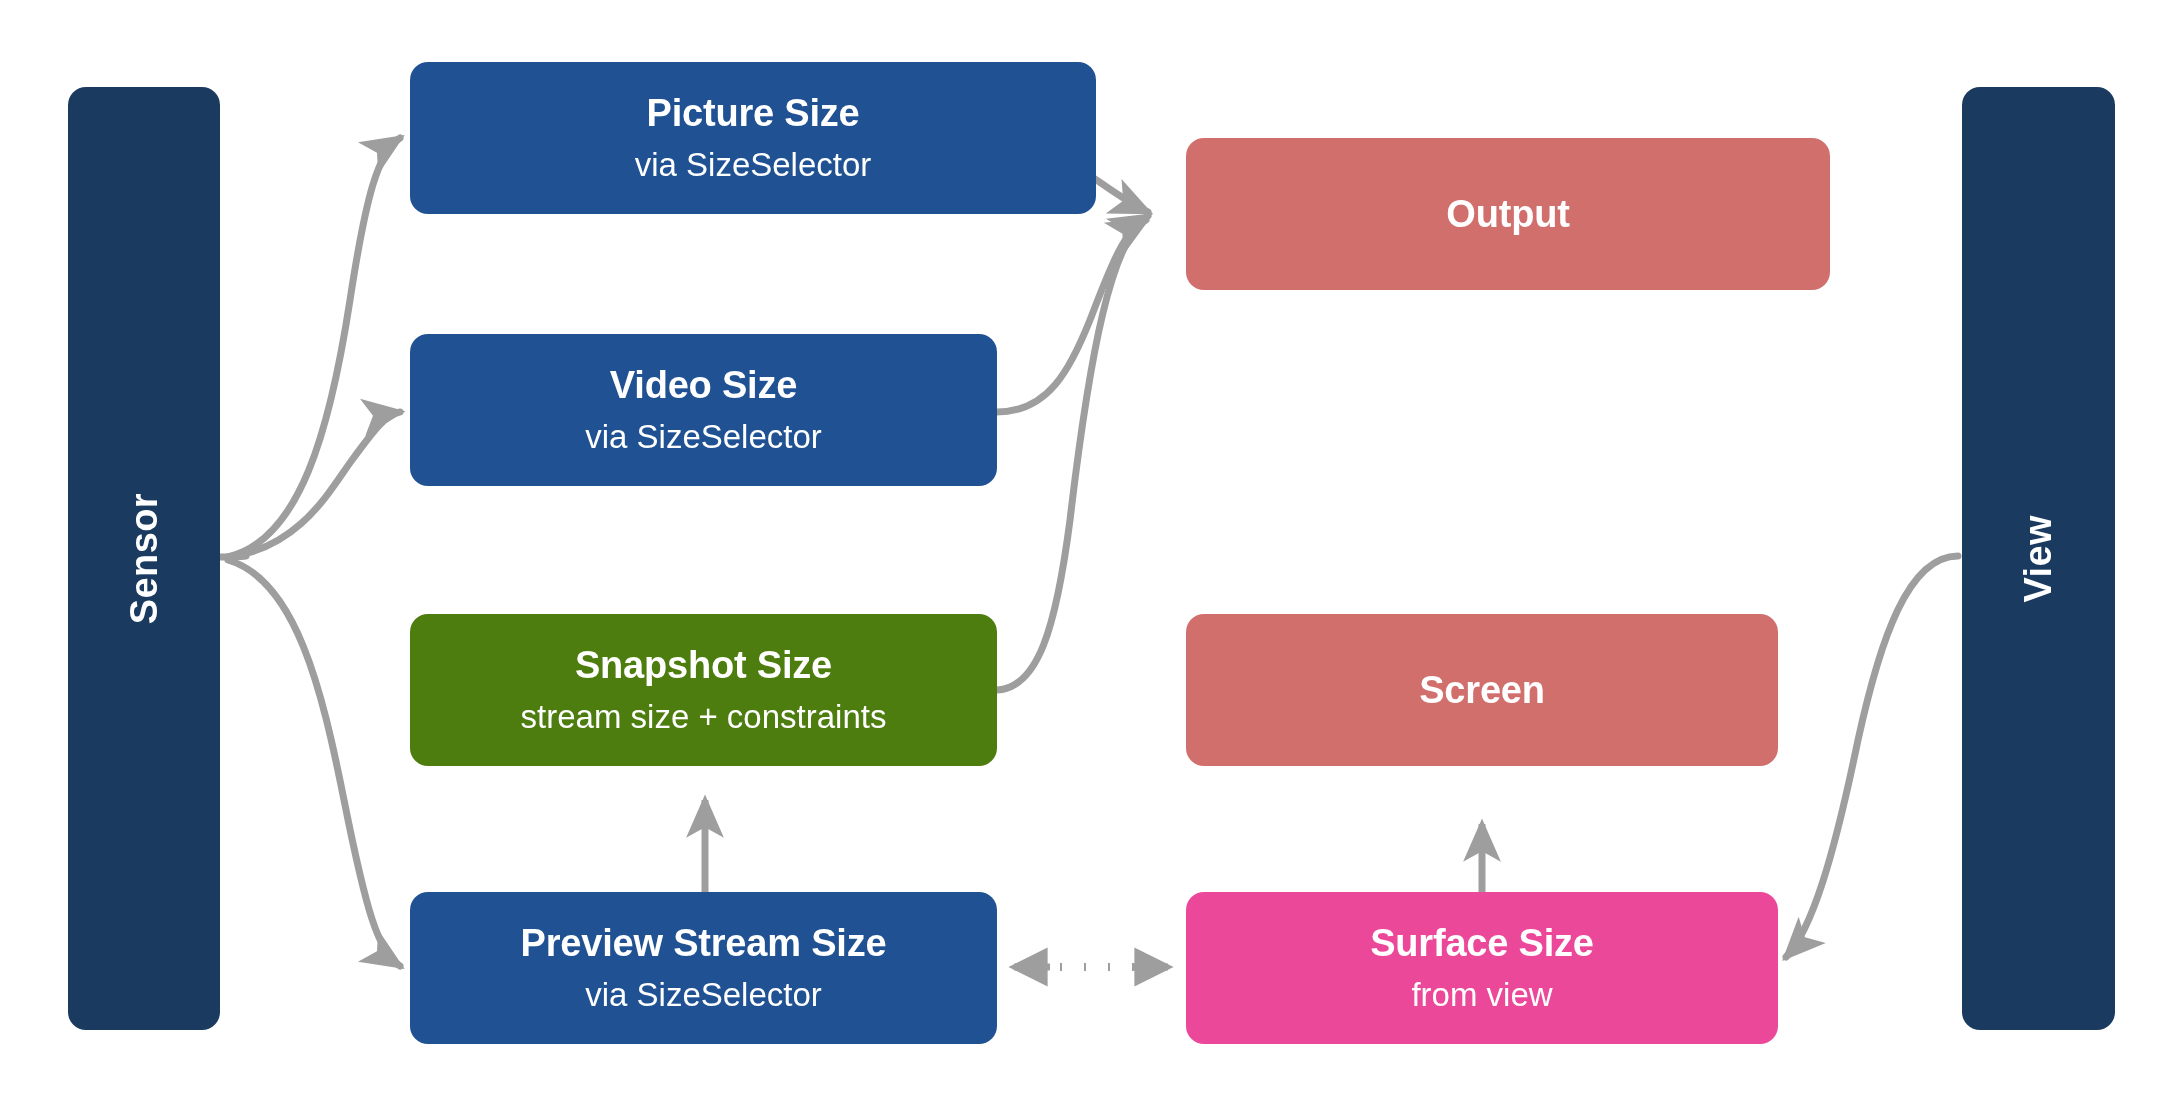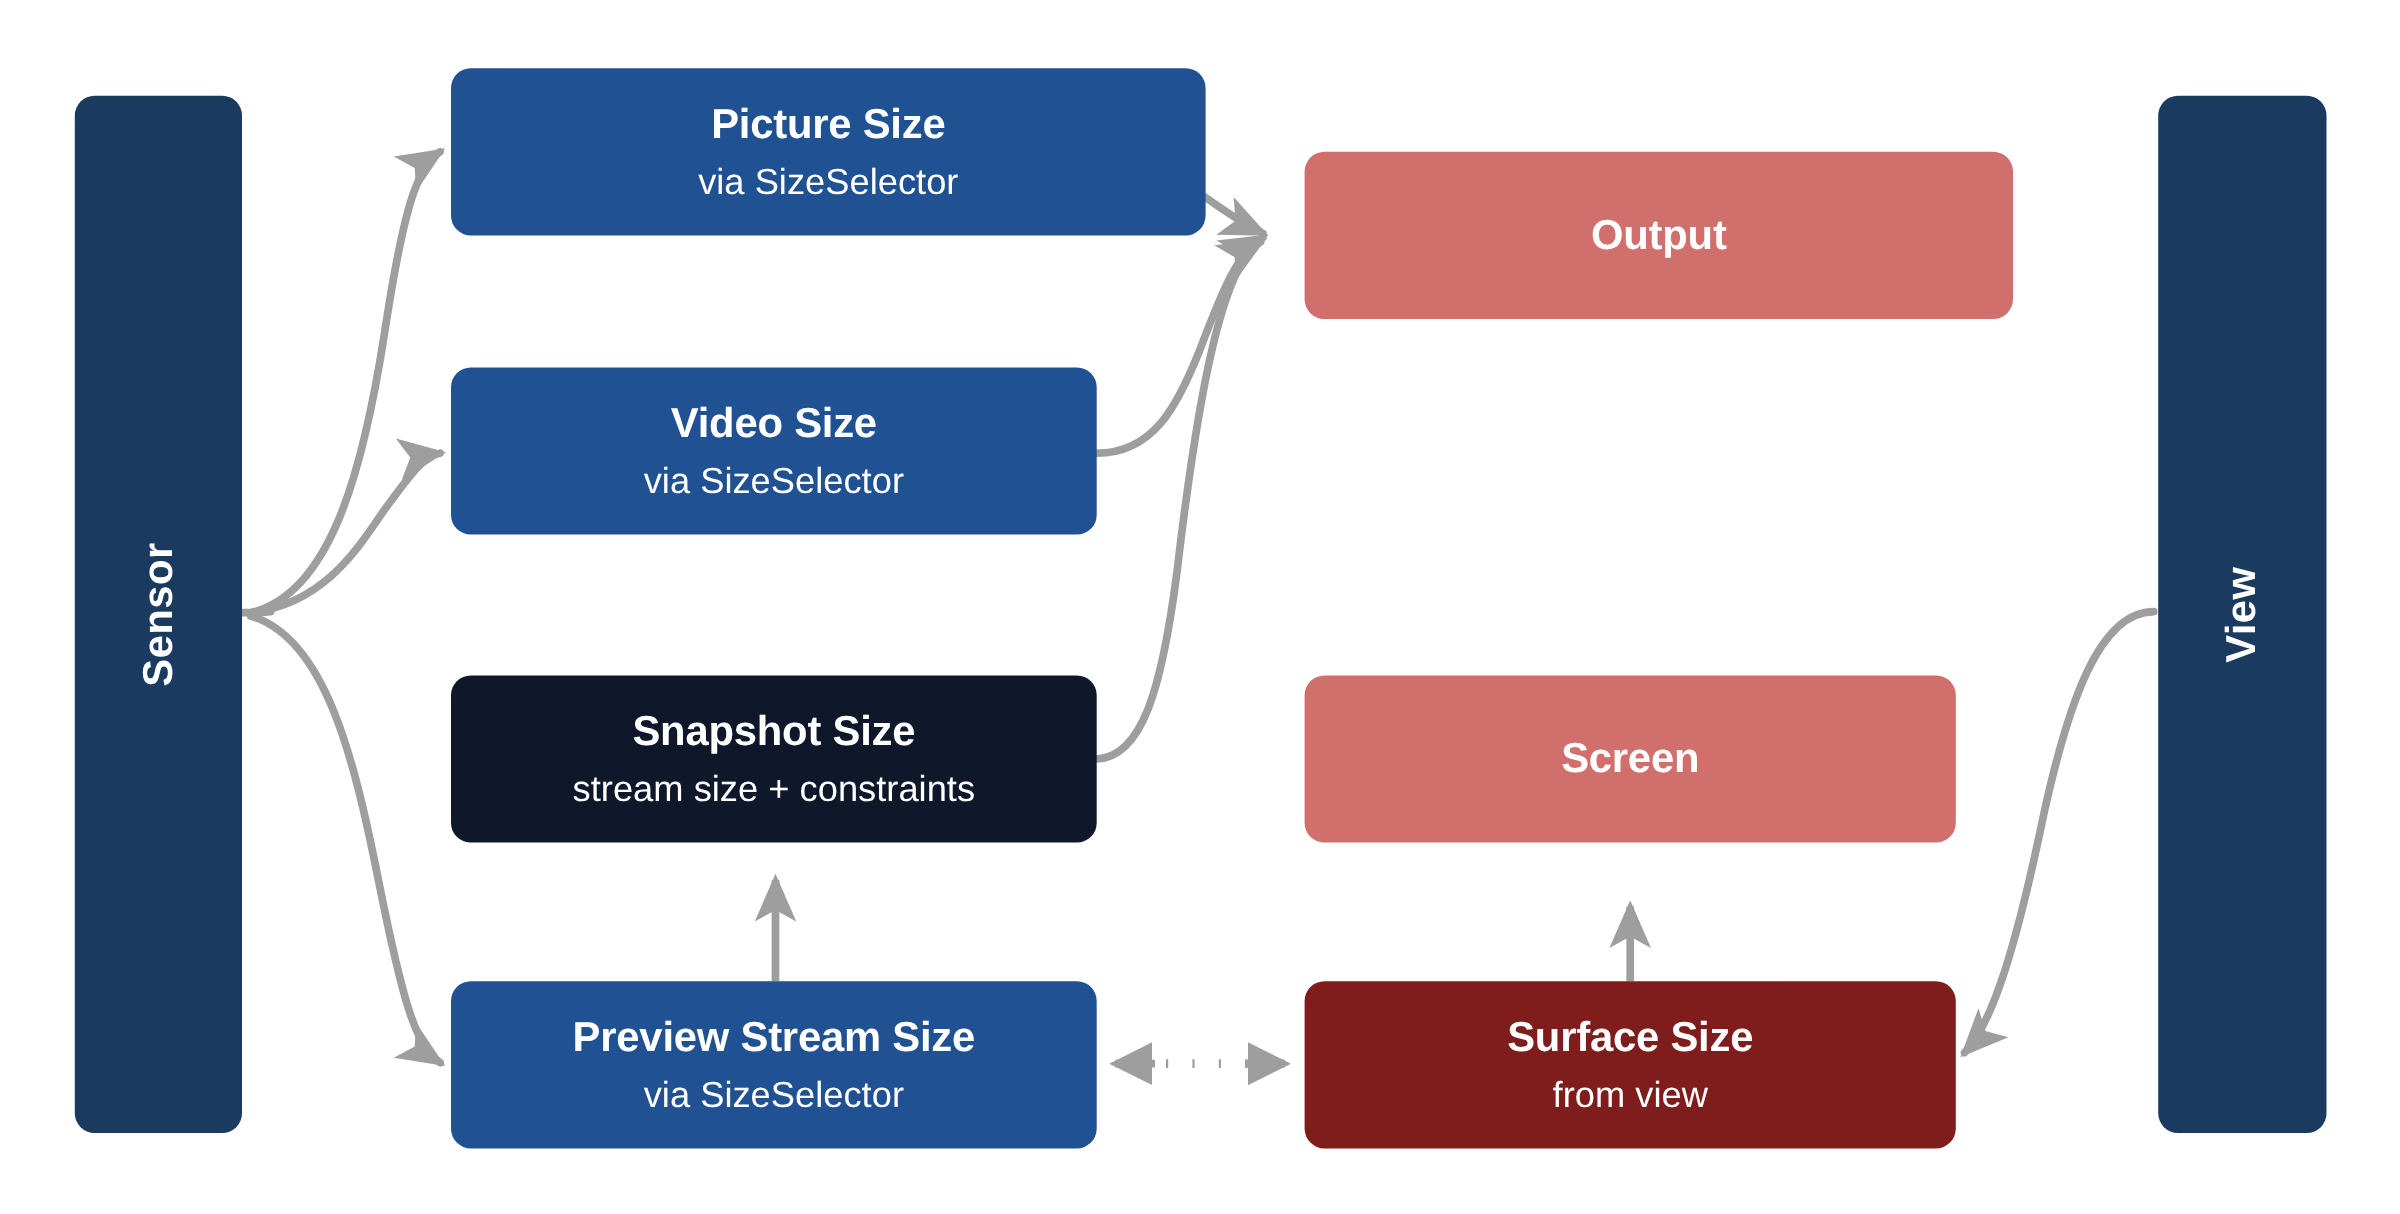--- a/index.html
+++ b/index.html
@@ -131,36 +131,36 @@
   <div class="node" style="left:410px; top:62px; width:686px; height:152px; background:#1f5193;">
     <span class="title">Picture Size</span>
     <span class="sub">via SizeSelector</span>
   </div>
 
   <div class="node" style="left:410px; top:334px; width:587px; height:152px; background:#1f5193;">
     <span class="title">Video Size</span>
     <span class="sub">via SizeSelector</span>
   </div>
 
-  <div class="node" style="left:410px; top:614px; width:587px; height:152px; background:#0f172a;">
+  <div class="node" style="left:410px; top:614px; width:587px; height:152px; background:#4d7c0f;">
     <span class="title">Snapshot Size</span>
     <span class="sub">stream size + constraints</span>
   </div>
 
   <div class="node" style="left:410px; top:892px; width:587px; height:152px; background:#1f5193;">
     <span class="title">Preview Stream Size</span>
     <span class="sub">via SizeSelector</span>
   </div>
 
   <div class="node" style="left:1186px; top:138px; width:644px; height:152px; background:#d06f6c;">
     <span class="title">Output</span>
   </div>
 
   <div class="node" style="left:1186px; top:614px; width:592px; height:152px; background:#d06f6c;align-items:center;">
     <span class="title">Screen</span>
   </div>
 
-  <div class="node" style="left:1186px; top:892px; width:592px; height:152px; background:#7f1d1d;">
+  <div class="node" style="left:1186px; top:892px; width:592px; height:152px; background:#ec4899;">
     <span class="title">Surface Size</span>
     <span class="sub">from view</span>
   </div>
 
 </div>
 
 </body></html>

